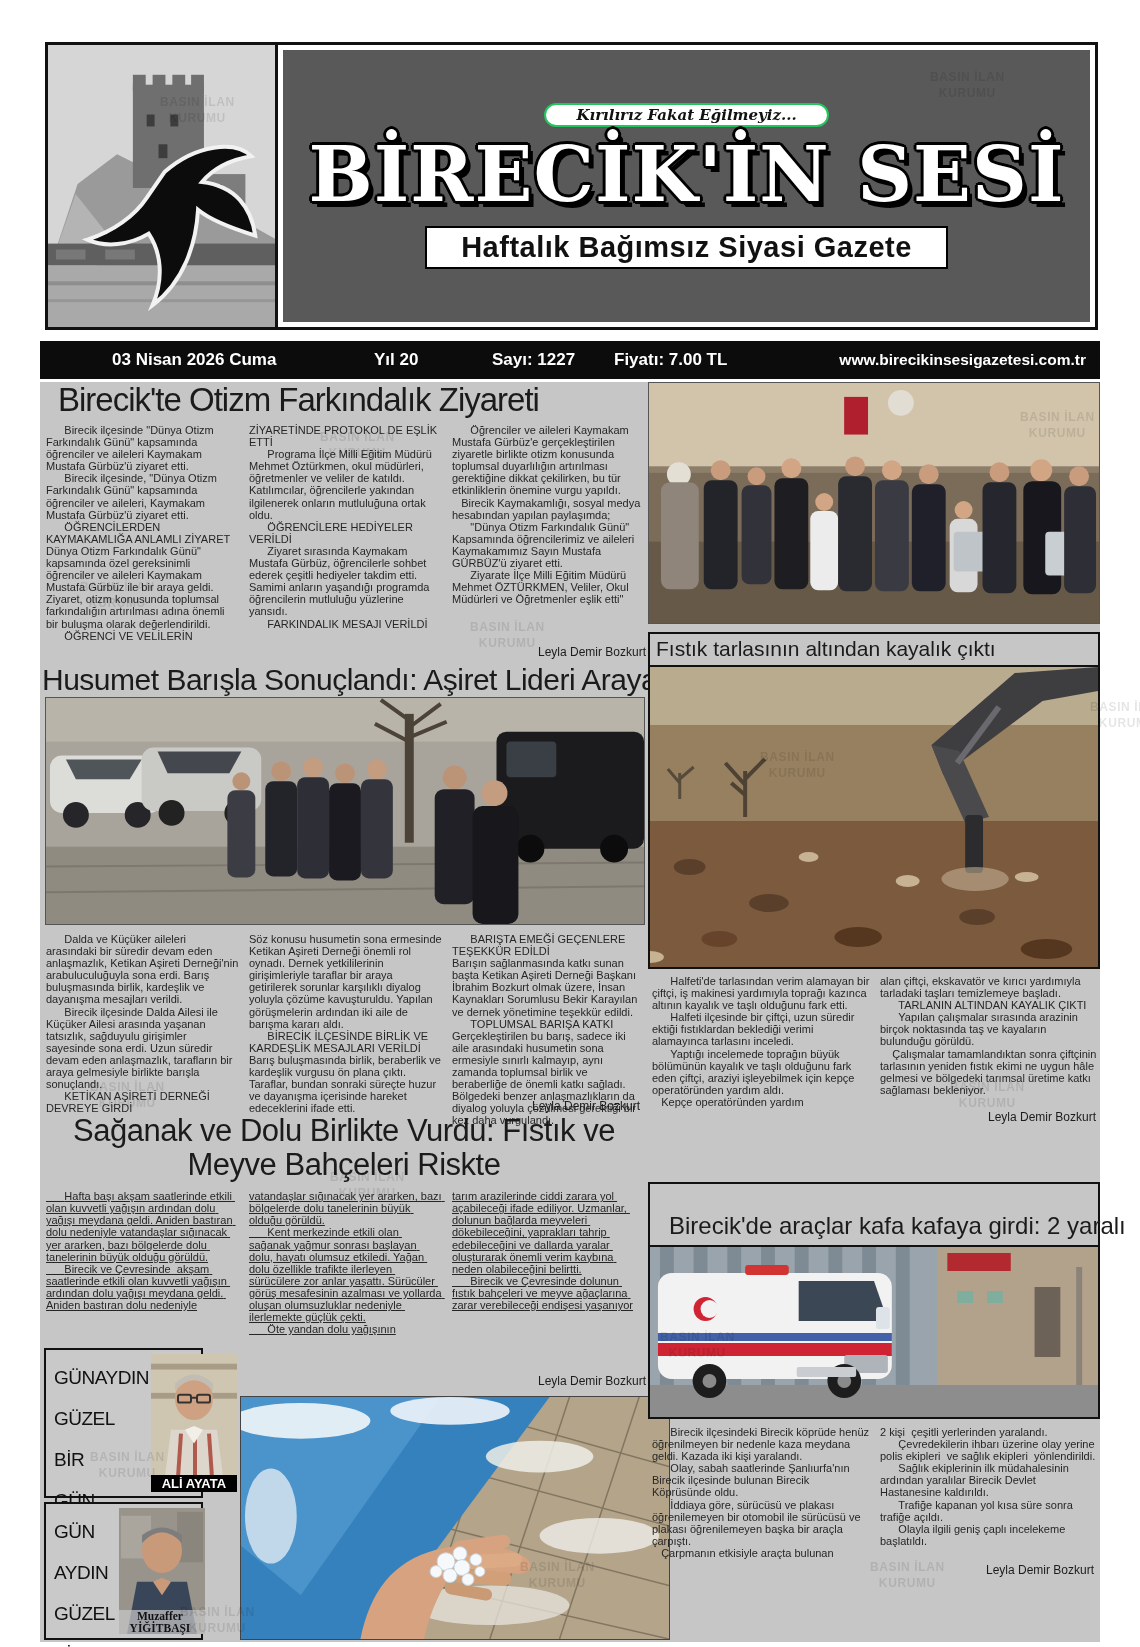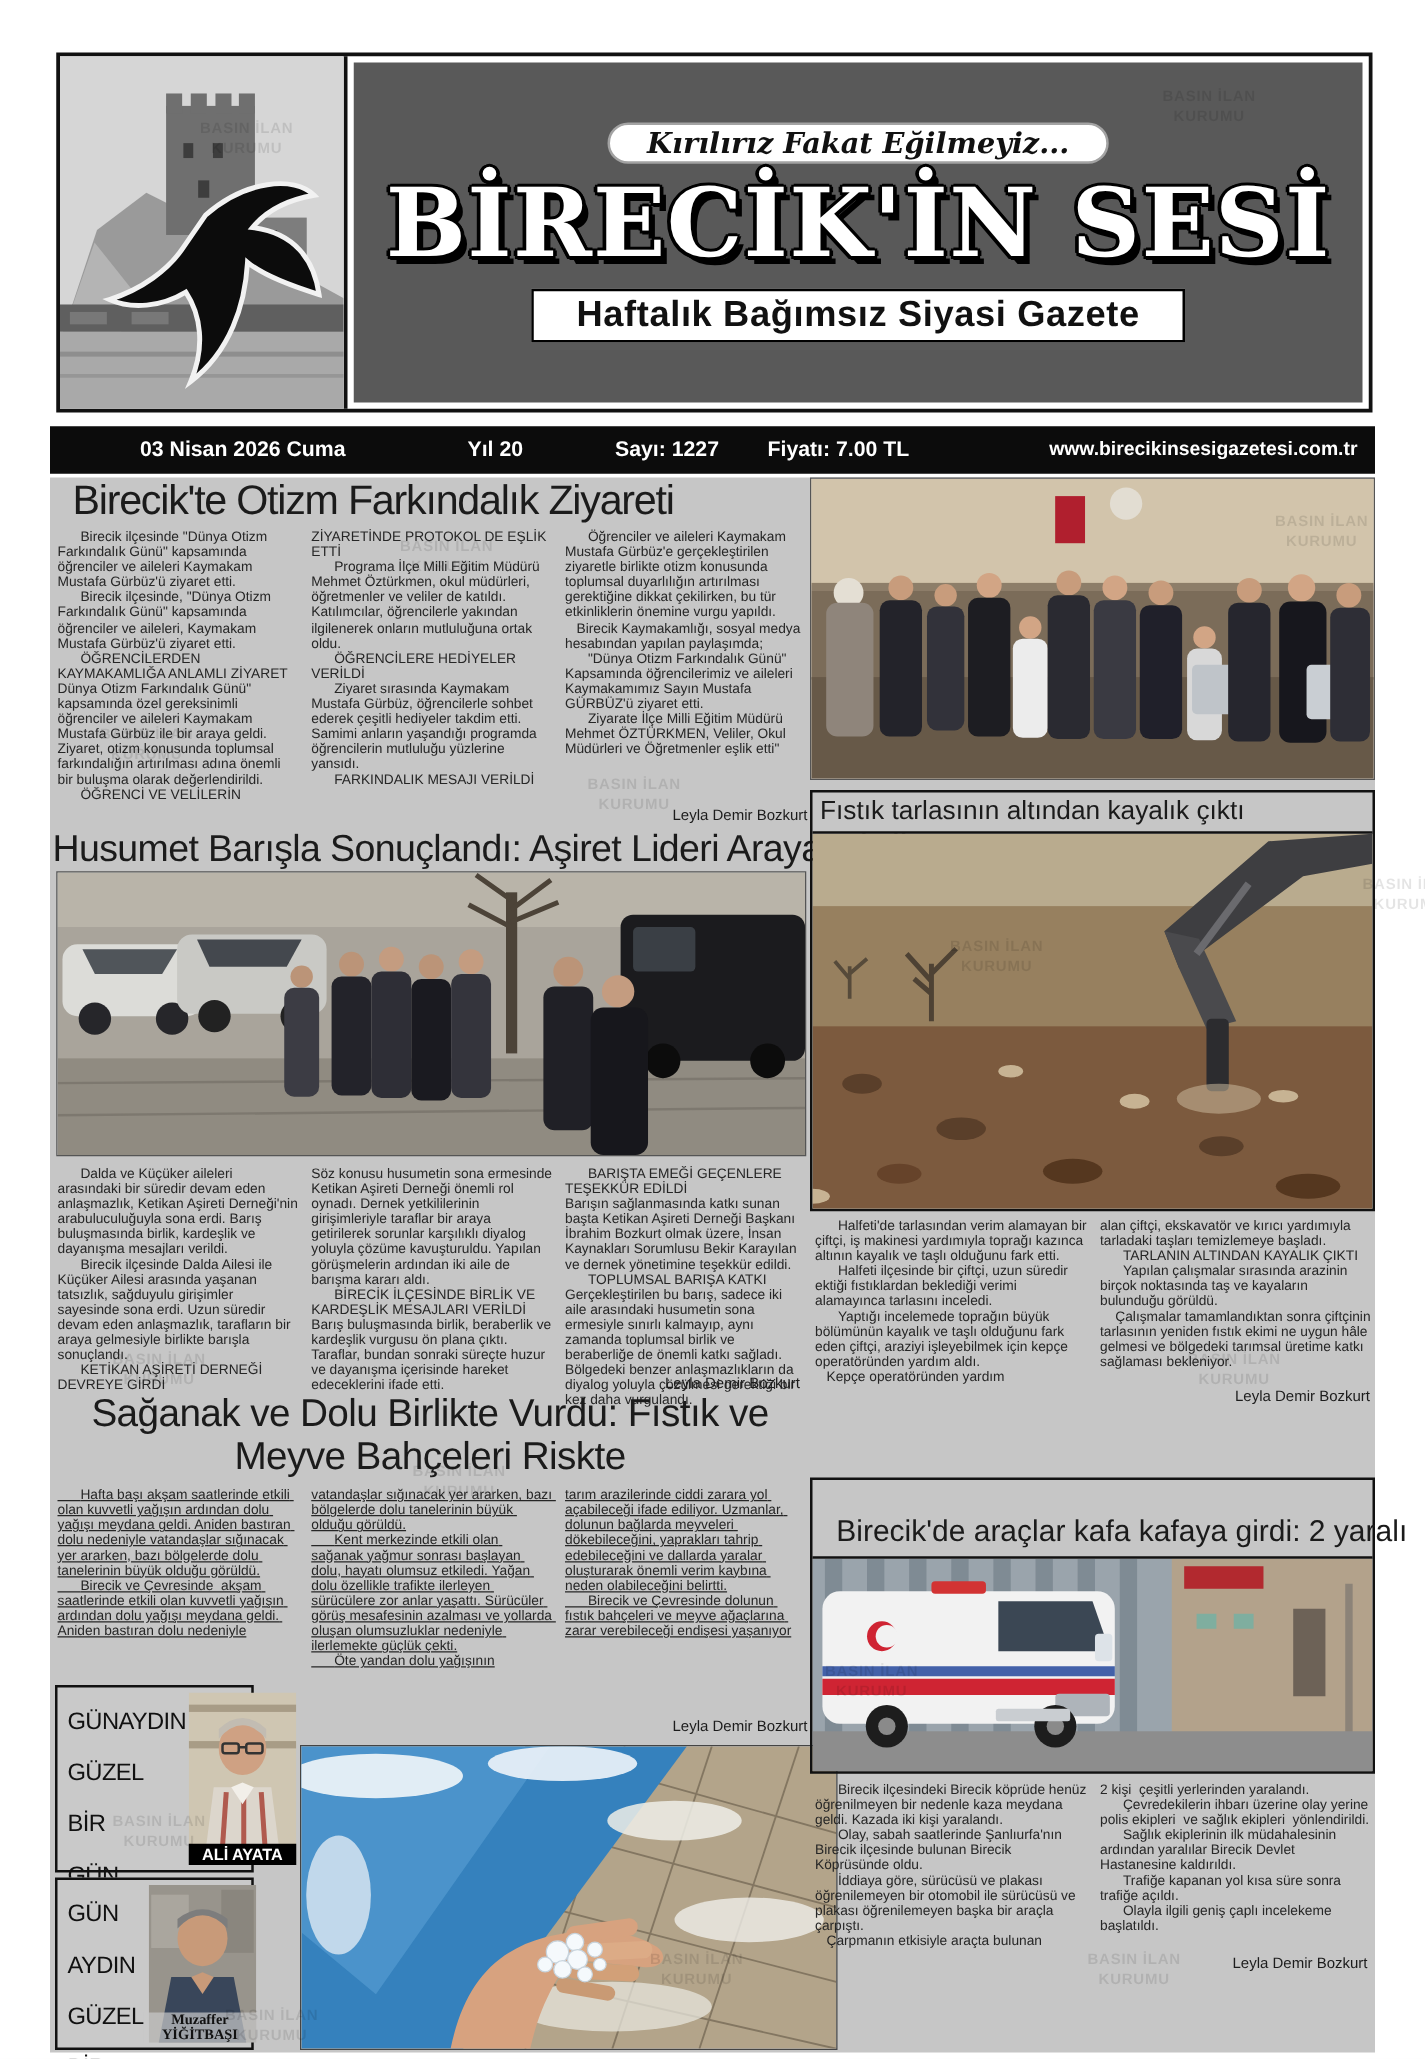--- a/index.html
+++ b/index.html
@@ -8,22 +8,22 @@
   
   .wm{position:absolute;white-space:pre;text-align:center;font-weight:bold;font-size:12px;
       line-height:1.3;letter-spacing:.6px;color:#000;opacity:.10;pointer-events:none;z-index:6;}
   
   .masthead{position:absolute;left:45px;top:42px;width:1053px;height:288px;border:3px solid #111;
             background:#fff;display:flex;box-sizing:border-box;}
   .castle{width:230px;border-right:3px solid #111;box-sizing:border-box;flex:none;}
   .castle svg{display:block;width:100%;height:100%;}
   .logoarea{flex:1;background:#595959;margin:5px;display:flex;flex-direction:column;
             align-items:center;justify-content:center;}
-  .slogan{background:#fff;border:2px solid #a3a3a3;border-radius:20px;padding:1px 30px;
-          font-family:"DejaVu Serif",serif;font-style:italic;font-weight:bold;font-size:23px;color:#111;}
+  .slogan{background:#fff;border:2px solid #22c55e;border-radius:20px;padding:1px 30px;
+          font-family:"DejaVu Serif",serif;font-style:italic;font-weight:bold;font-size:15px;color:#111;}
   .paper-title{font-family:"DejaVu Serif",serif;font-weight:bold;font-size:76px;line-height:1.05;
           color:#fff;letter-spacing:1px;margin:8px 0 12px;
           text-shadow:-2px -2px 0 #000,2px -2px 0 #000,-2px 2px 0 #000,2px 2px 0 #000,
                       -3px 0 0 #000,3px 0 0 #000,0 -3px 0 #000,0 3px 0 #000,5px 6px 0 #000;}
   .subtitle{background:#fff;border:2px solid #000;padding:3px 34px;font-weight:bold;font-size:29px;
             color:#111;letter-spacing:.5px;}
   
   .infobar{position:absolute;left:40px;top:341px;width:1060px;height:38px;background:#0c0c0c;
            color:#fff;display:flex;align-items:center;font-weight:bold;font-size:17px;box-sizing:border-box;}
   .ib-date{margin-left:72px;width:262px;}

